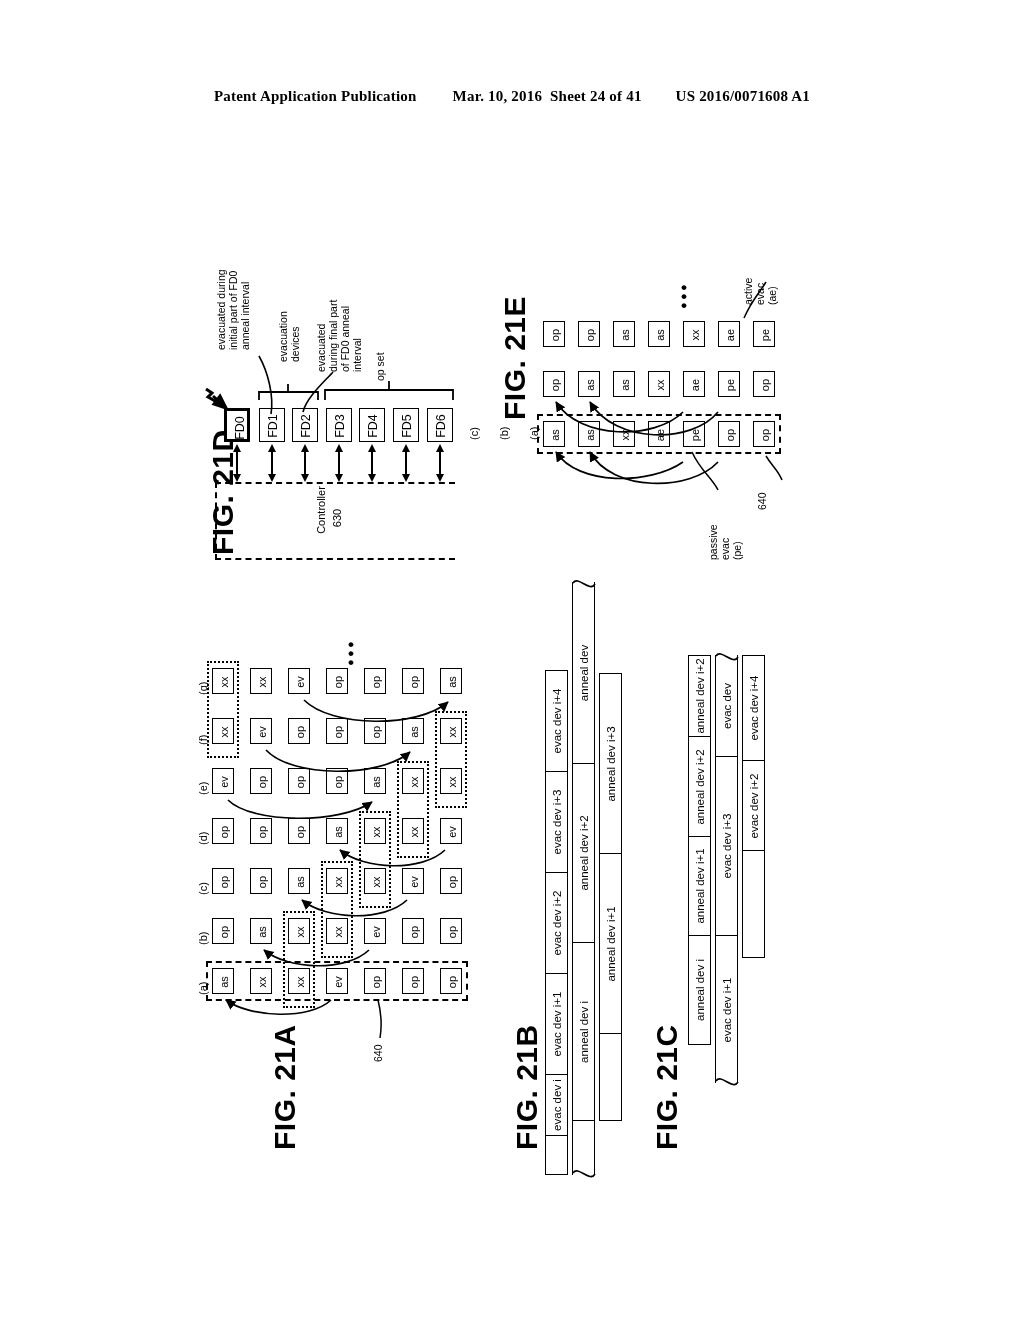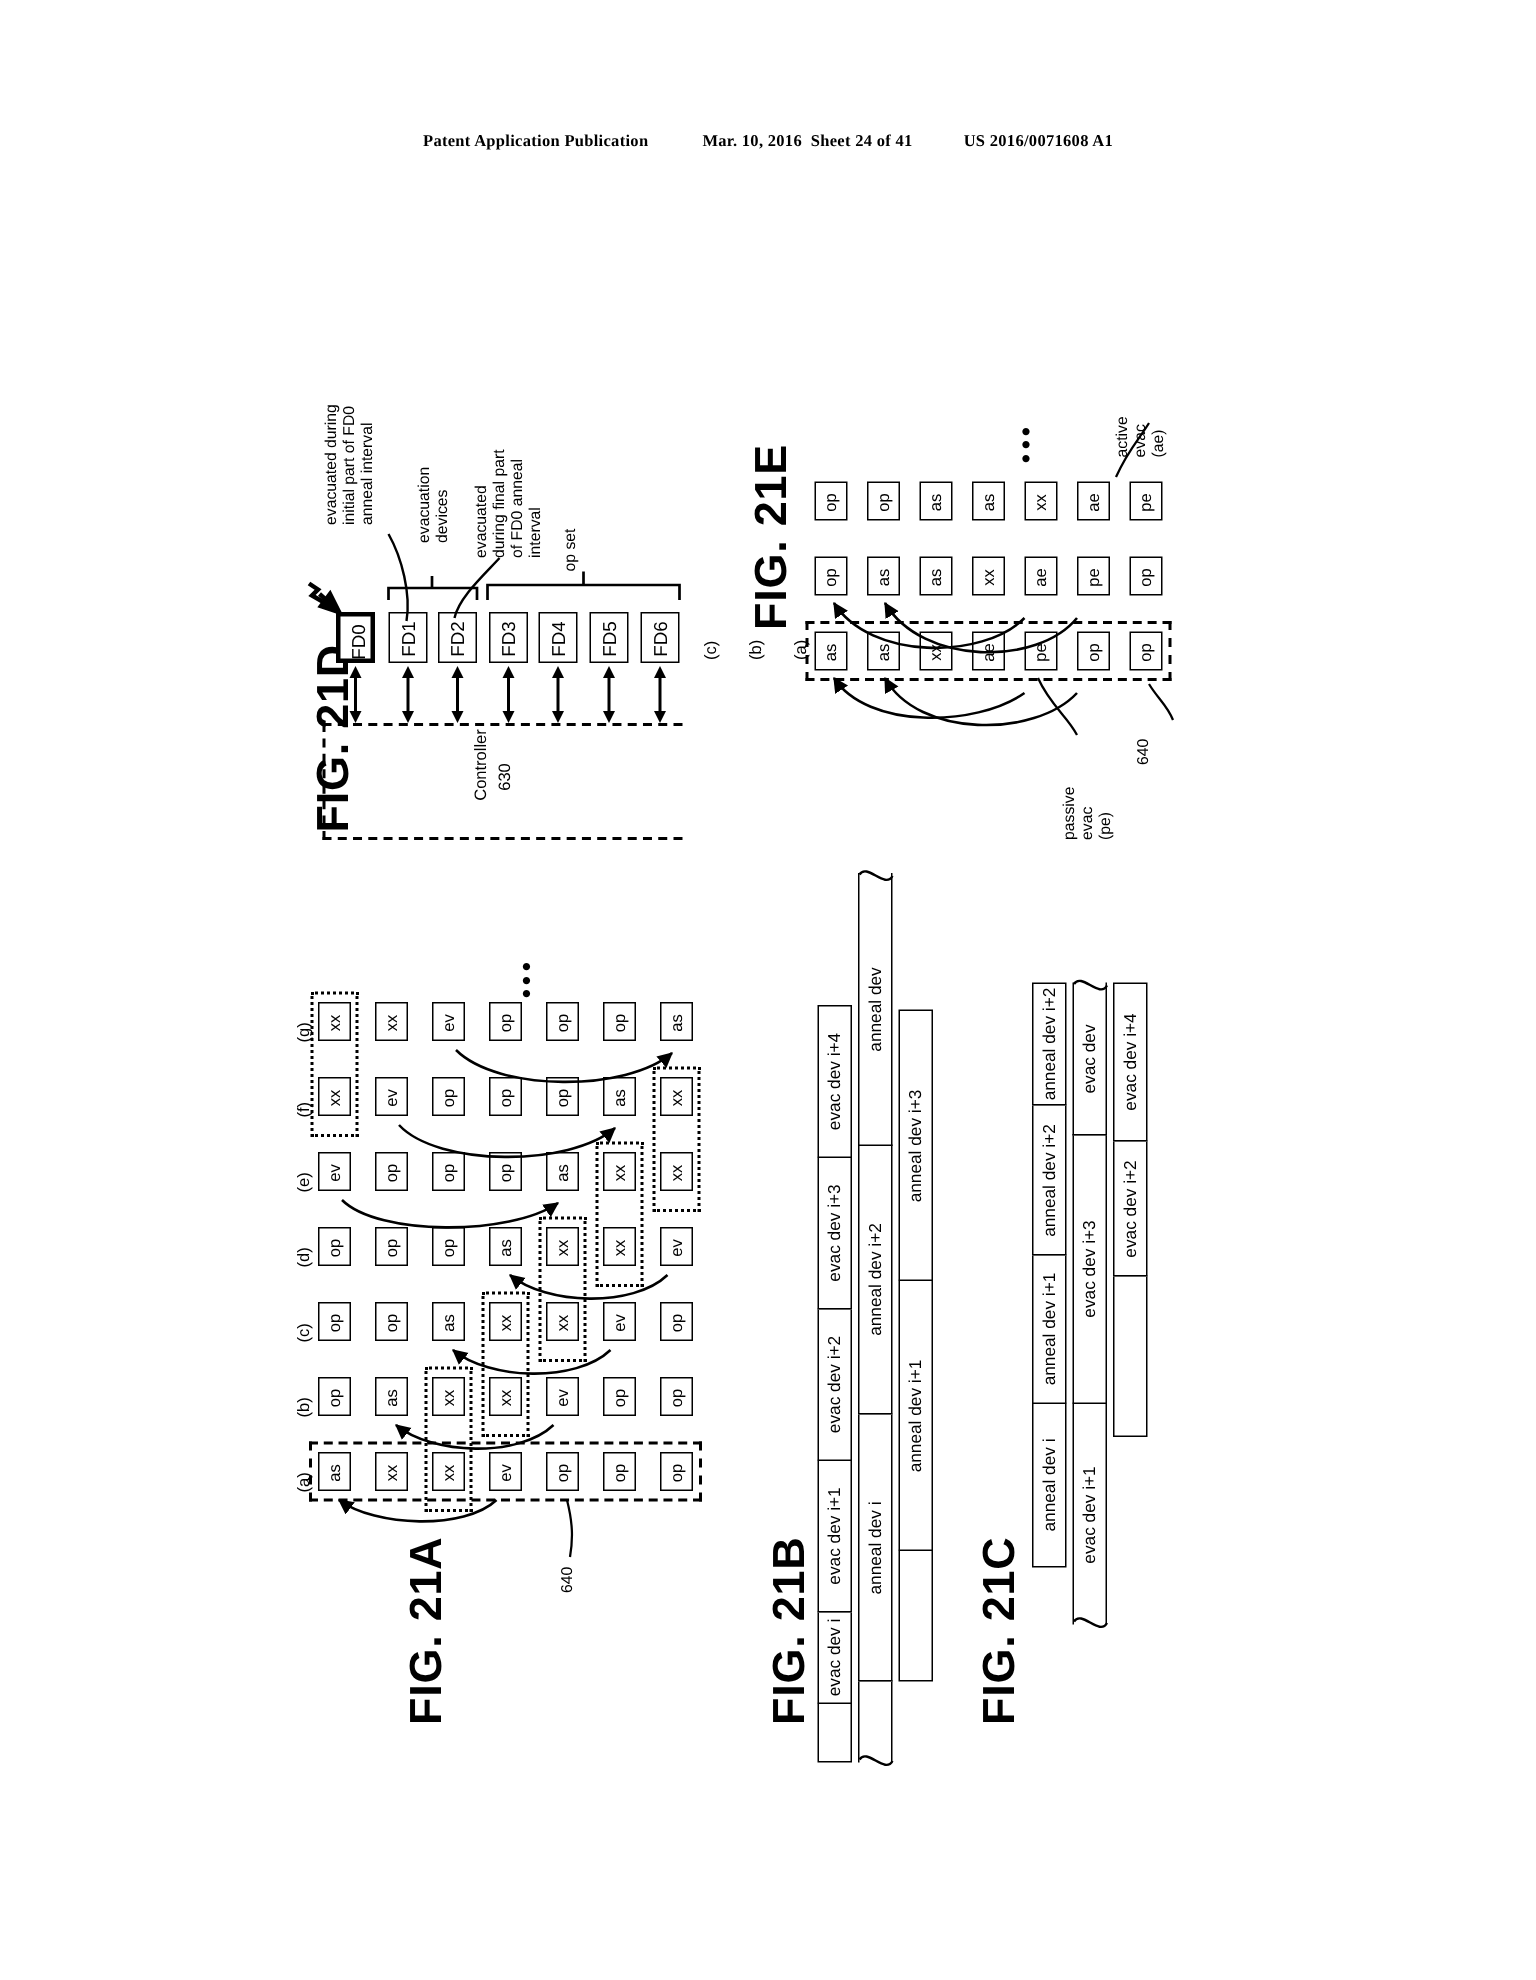--- a/index.html
+++ b/index.html
@@ -2,21 +2,21 @@
 <html><head>
 <meta charset="utf-8">
 <style>
   html,body{margin:0;padding:0;background:#fff;}
   body{width:1024px;height:1320px;position:relative;font-family:"Liberation Sans",sans-serif;color:#000;overflow:hidden;}
 
   .page{position:absolute;inset:0;}
 
   
   .hdr{position:absolute;top:88px;left:0;width:1024px;text-align:center;
-       font-family:"Liberation Serif",serif;font-weight:bold;font-size:11px;
+       font-family:"Liberation Serif",serif;font-weight:bold;font-size:15px;
        letter-spacing:.2px;white-space:nowrap;}
   .hdr span{display:inline-block;}
   .hdr .s1{margin-right:36px;}
   .hdr .s2{margin-right:34px;}
 
   
   .figtitle{position:absolute;transform-origin:0 0;transform:rotate(-90deg);
             font-size:30px;font-weight:bold;white-space:nowrap;
             font-family:"Liberation Sans",sans-serif;letter-spacing:.5px;}
 

